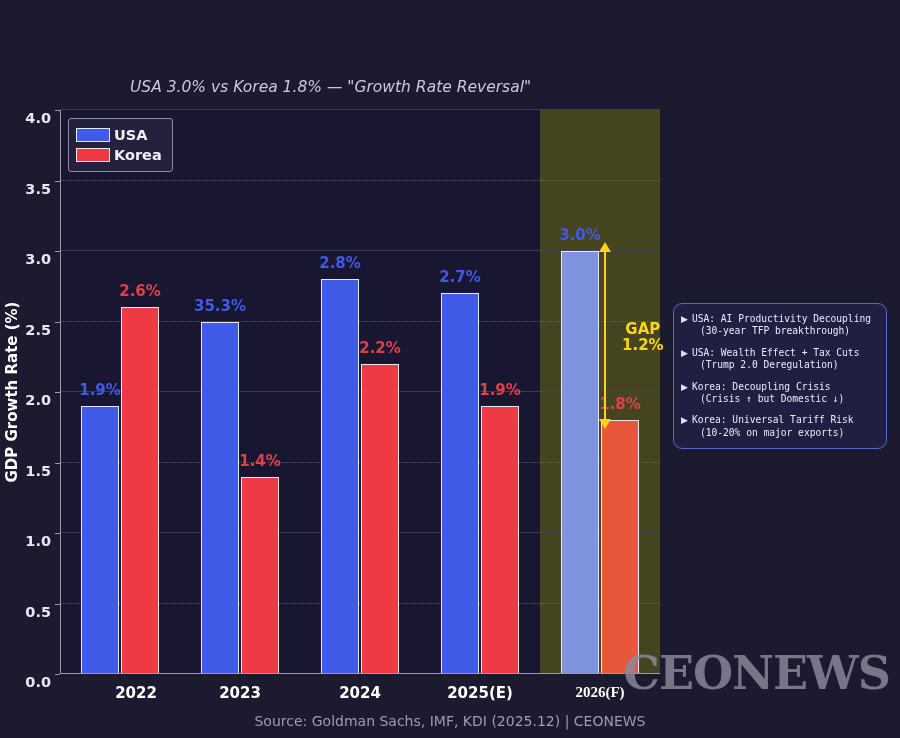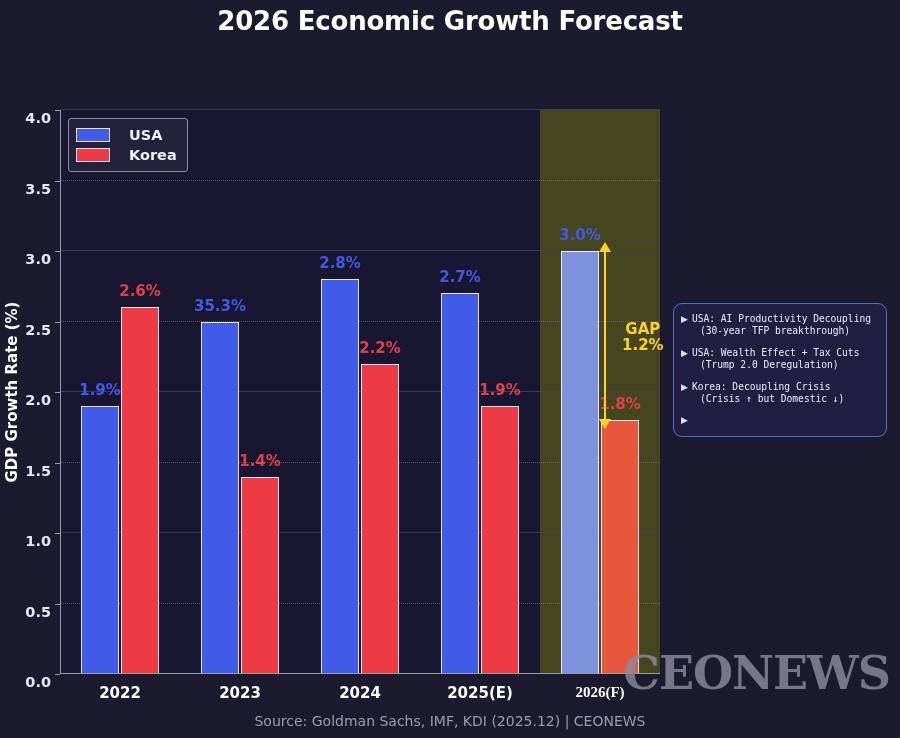--- a/index.html
+++ b/index.html
@@ -145,21 +145,21 @@
     left: 8px;
     top: 8px;
     background: #23213c;
     border: 1.5px solid #8d8da8;
     border-radius: 3px;
     padding: 6px 10px 6px 7px;
   }
   .legend-row {
     display: flex;
     align-items: center;
-    gap: 19px;
+    gap: 4px;
     height: 20px;
   }
   .legend-swatch {
     width: 34px;
     height: 14px;
     border: 1.4px solid #e8e8f2;
     box-sizing: border-box;
   }
   .legend-text {
     color: #f0f0f8;
@@ -259,21 +259,21 @@
     text-align: center;
     color: #9c9cb4;
     font-size: 14px;
   }
 </style>
 </head>
 <body>
 
 <div id="root">
 
-  <div id="chart-title">2026 Economic Growth Forecast</div>
+  <div id="chart-subtitle">USA 3.0% vs Korea 1.8% — "Growth Rate Reversal"</div>
 
   <div id="plot-area">
     <div id="plot-bg"></div>
     <div id="highlight-band" style="left: 480px; width: 120px; background: rgb(74, 74, 31);"></div>
     <div id="grid-layer">
         <div class="gridline" style="bottom: 70.5px;"></div>
         <div class="gridline solidish" style="bottom: 141px;"></div>
         <div class="gridline" style="bottom: 211.5px;"></div>
         <div class="gridline solidish" style="bottom: 282px;"></div>
         <div class="gridline" style="bottom: 352.5px;"></div>
@@ -319,21 +319,21 @@
         <div class="ytick" style="bottom: 352.5px; top: 211.5px;">2.5</div>
         <div class="ytick-mark" style="top: 211.5px;"></div>
         <div class="ytick" style="bottom: 423px; top: 141px;">3.0</div>
         <div class="ytick-mark" style="top: 141px;"></div>
         <div class="ytick" style="bottom: 493.5px; top: 70.5px;">3.5</div>
         <div class="ytick-mark" style="top: 70.5px;"></div>
         <div class="ytick" style="bottom: 564px; top: 0px;">4.0</div>
         <div class="ytick-mark" style="top: 0px;"></div>
       </div>
     <div id="xticks-layer">
-        <div class="xtick" style="left: 60px;">2022</div>
+        <div class="xtick" style="left: 76px;">2022</div>
         <div class="xtick" style="left: 180px;">2023</div>
         <div class="xtick" style="left: 300px;">2024</div>
         <div class="xtick" style="left: 420px;">2025(E)</div>
         <div class="xtick" style="left: 540px; font-family: Liberation Serif, serif;">2026(F)</div>
       </div>
     <div id="ylabel">GDP Growth Rate (%)</div>
 
     <div id="gap-arrow-wrap" style="left: 545px; bottom: 253.8px; height: 169.2px;">
       <div id="gap-arrow-line">
         <div class="gap-head up"></div>
@@ -365,19 +365,20 @@
       <div class="annot-item">
         <span class="annot-bullet">▶</span>
         <div class="annot-lines"><div>USA: Wealth Effect + Tax Cuts</div><div class="annot-sub">(Trump 2.0 Deregulation)</div></div>
       </div>
       <div class="annot-item">
         <span class="annot-bullet">▶</span>
         <div class="annot-lines"><div>Korea: Decoupling Crisis</div><div class="annot-sub">(Crisis ↑ but Domestic ↓)</div></div>
       </div>
       <div class="annot-item">
         <span class="annot-bullet">▶</span>
+        <div class="annot-lines"><div>Korea: Universal Tariff Risk</div><div class="annot-sub">(10-20% on major exports)</div></div>
       </div>
     </div>
 
   <div id="watermark">CEONEWS</div>
   <div id="source-note">Source: Goldman Sachs, IMF, KDI (2025.12) | CEONEWS</div>
 
 </div>
 
 </body></html>

